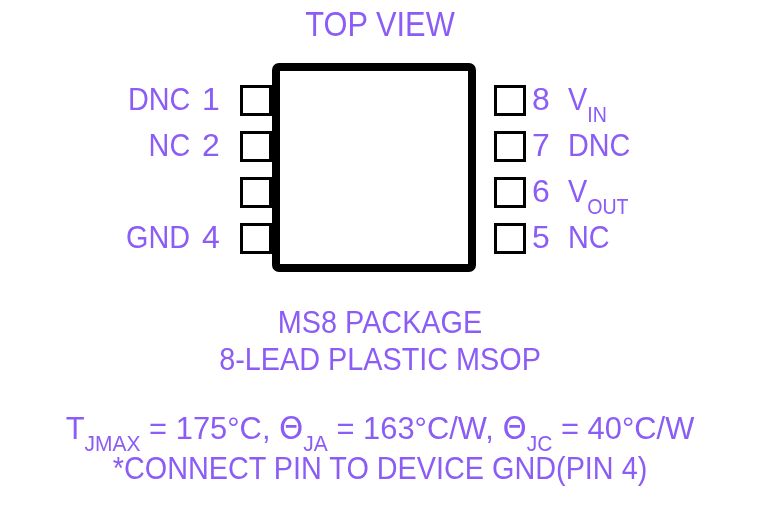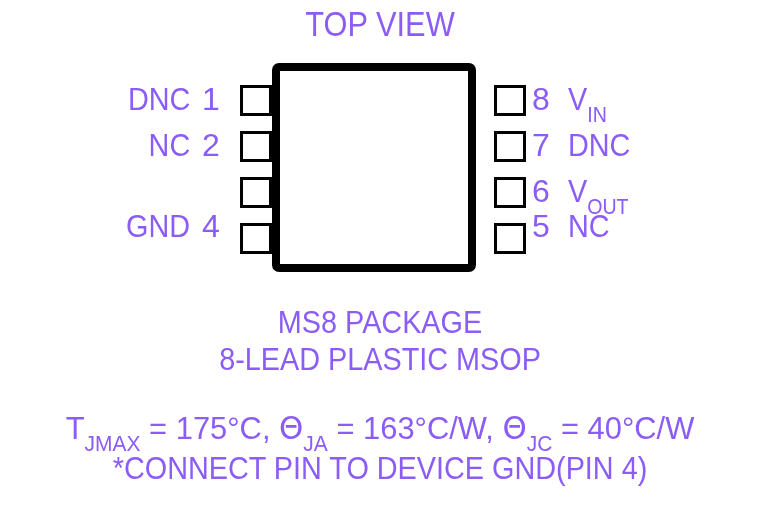--- a/index.html
+++ b/index.html
@@ -82,21 +82,21 @@
     justify-content: flex-end;
   }
   .row.right-row {
     left: 532px;
     width: 228px;
     justify-content: flex-start;
   }
   .row.r1 { top: 29px; }
   .row.r2 { top: 75px; }
   .row.r3 { top: 121px; }
-  .row.r4 { top: 156px; }
+  .row.r4 { top: 167px; }
 
   .sig {
     display: inline-block;
     transform: scaleX(0.9);
     transform-origin: right center;
   }
   .right-row .sig {
     transform-origin: left center;
   }
   .num {

